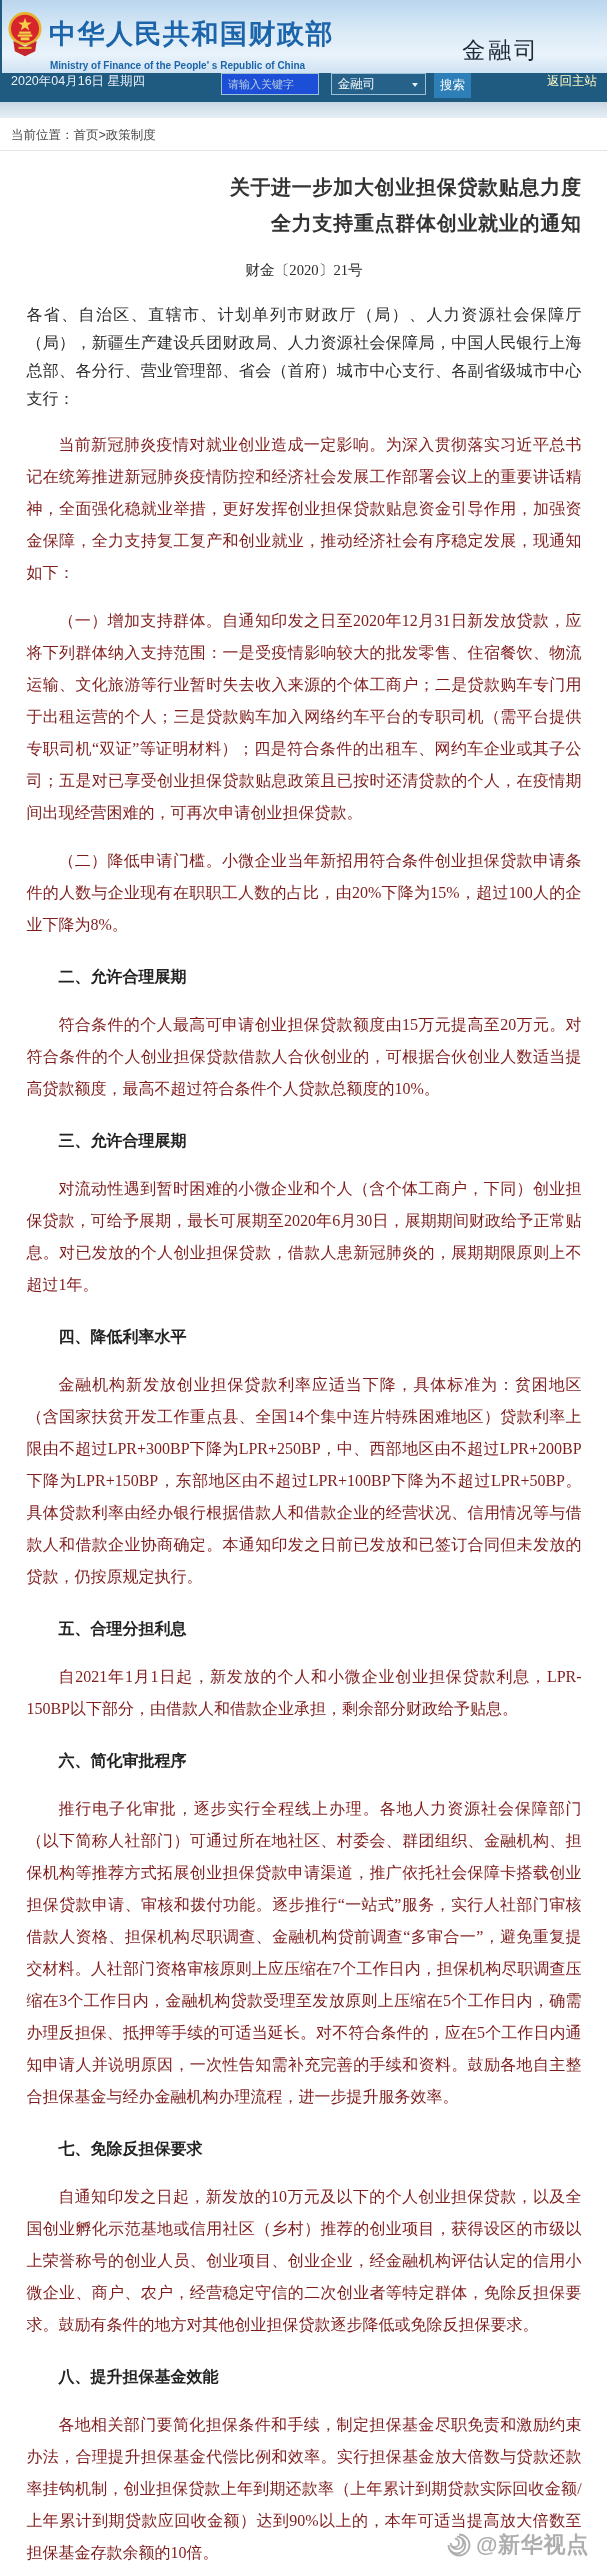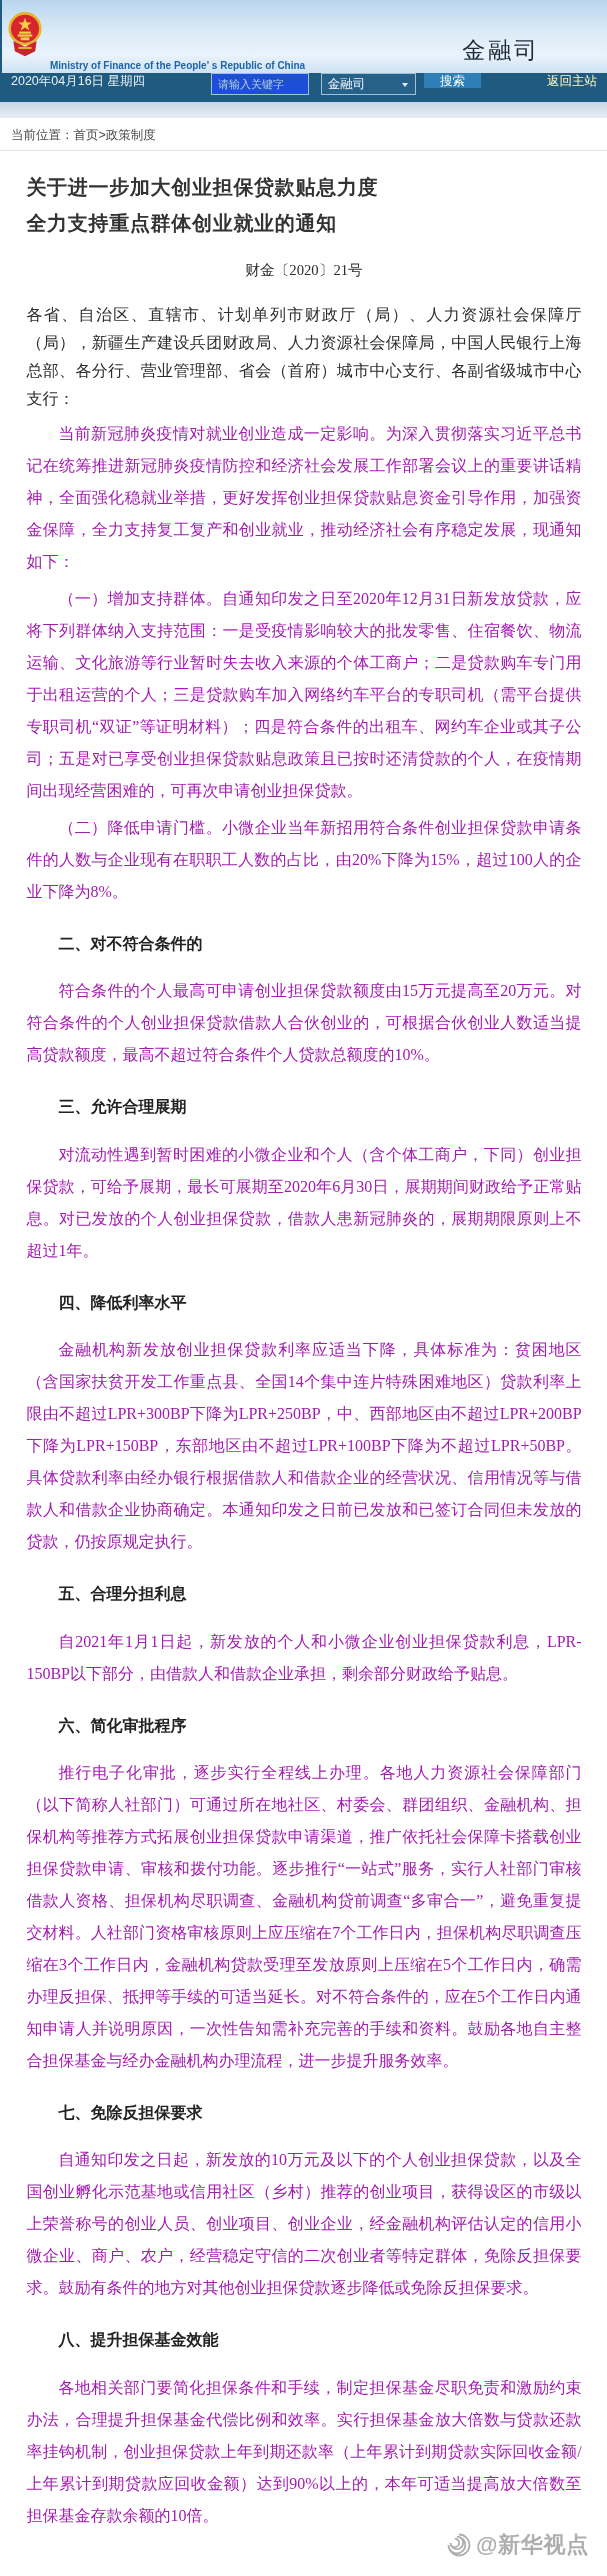--- a/index.html
+++ b/index.html
@@ -52,47 +52,47 @@
     margin-left:11.7px; width:95px; height:22px; box-sizing:border-box;
     border:0.7px solid #9fc1d6; background:#26618a; color:#f2f7fb;
     display:flex; align-items:center; padding:0 5.9px; cursor:pointer; position:relative;
   }
   .select-caret {
     position:absolute; right:6.6px; top:8.8px; width:0; height:0;
     border-left:3.7px solid transparent; border-right:3.7px solid transparent;
     border-top:4.4px solid #e8f1f8;
   }
   .search-button {
-    margin-left:8px; height:15px; padding:0 16px; border:none; cursor:pointer;
+    margin-left:8px; height:25px; padding:0 6px; border:none; cursor:pointer;
     background:#2e7fb8; color:#ffffff; font-size:12.5px;
     font-family:"Liberation Sans","DejaVu Sans",sans-serif;
   }
   .home-link { margin-left:auto; color:#fef9c3; text-decoration:none;font-family:Liberation Serif, serif; }
 
   
   .substrip { height:16px; background:linear-gradient(180deg,#c9d7e3,#e7eef5); }
   .breadcrumb {
     padding:8.8px 11px 6.6px; font-size:12.5px; color:#4a4a4a;
     font-family:"Liberation Sans","DejaVu Sans",sans-serif;
     border-bottom:0.7px solid #e4e4e4;
   }
   .breadcrumb a { color:#4a4a4a; text-decoration:none; }
 
   
   .doc { padding:14.7px 26.4px 10.3px; }
   .doc-title {
-    text-align:left; font-family:"Liberation Sans","DejaVu Sans",sans-serif;
+    text-align:right; font-family:"Liberation Sans","DejaVu Sans",sans-serif;
     font-weight:bold; font-size:20px; line-height:36px; color:#333333;
     letter-spacing:0.7px; margin-top:2.9px;
   }
   .doc-number { text-align:center; font-size:14.7px; margin-top:20.5px; color:#2b2b2b; }
   .recipients {
     margin-top:20.5px; font-size:16px; line-height:28px; text-align:justify; color:#2b2b2b;
   }
-  .para { font-size:16px; line-height:32px; text-align:justify; margin:5px 0; color:#a21caf; }
+  .para { font-size:16px; line-height:32px; text-align:justify; margin:16px 0; color:#7f1d1d; }
   .para.body { text-indent:2em; }
   .para.heading {
     font-family:"Liberation Sans","DejaVu Sans",sans-serif;
     font-weight:bold; text-indent:2em; color:#222222; font-size:16px;
     margin:20px 0 15.4px;
   }
 
   
   .watermark {
     position:absolute; left:445px; top:2530px; display:flex; align-items:center;
@@ -112,20 +112,21 @@
       <svg width="34" height="48" viewBox="0 0 46 66">
         <circle cx="23" cy="27" r="21" fill="#d8242c" stroke="#e6b32e" stroke-width="3.5"></circle>
         <polygon points="23,12 25.4,18.6 32.3,18.6 26.8,22.8 28.9,29.4 23,25.4 17.1,29.4 19.2,22.8 13.7,18.6 20.6,18.6" fill="#f5cf4a"></polygon>
         <rect x="15" y="31" width="16" height="3" fill="#f5cf4a"></rect>
         <rect x="13" y="35" width="20" height="3" fill="#f5cf4a"></rect>
         <rect x="17" y="39" width="12" height="4" fill="#f5cf4a"></rect>
         <path d="M7 44 L23 52 L39 44 L37 58 L23 65 L9 58 Z" fill="#c5252c"></path>
         <path d="M14 52 h18 v3 h-18 z" fill="#e6b32e"></path>
       </svg>
     </span>
+    <div class="ministry-cn">中华人民共和国财政部</div>
     <div class="ministry-en">Ministry of Finance of the People' s Republic of China</div>
     <div class="dept">金融司</div>
   </div>
 
   <div class="navbar">
     <span class="nav-date">2020年04月16日 星期四</span>
     <input class="search-input" type="text" placeholder="请输入关键字" style="">
     <div class="search-select">
       <span>金融司</span>
       <span class="select-caret"></span>
@@ -150,21 +151,21 @@
 
     <div>
 
         <p class="para body">当前新冠肺炎疫情对就业创业造成一定影响。为深入贯彻落实习近平总书记在统筹推进新冠肺炎疫情防控和经济社会发展工作部署会议上的重要讲话精神，全面强化稳就业举措，更好发挥创业担保贷款贴息资金引导作用，加强资金保障，全力支持复工复产和创业就业，推动经济社会有序稳定发展，现通知如下：</p>
 
 
         <p class="para body">（一）增加支持群体。自通知印发之日至2020年12月31日新发放贷款，应将下列群体纳入支持范围：一是受疫情影响较大的批发零售、住宿餐饮、物流运输、文化旅游等行业暂时失去收入来源的个体工商户；二是贷款购车专门用于出租运营的个人；三是贷款购车加入网络约车平台的专职司机（需平台提供专职司机“双证”等证明材料）；四是符合条件的出租车、网约车企业或其子公司；五是对已享受创业担保贷款贴息政策且已按时还清贷款的个人，在疫情期间出现经营困难的，可再次申请创业担保贷款。</p>
 
         <p class="para body">（二）降低申请门槛。小微企业当年新招用符合条件创业担保贷款申请条件的人数与企业现有在职职工人数的占比，由20%下降为15%，超过100人的企业下降为8%。</p>
 
-        <p class="para heading">二、对不符合条件的</p>
+        <p class="para heading">二、允许合理展期</p>
 
         <p class="para body">符合条件的个人最高可申请创业担保贷款额度由15万元提高至20万元。对符合条件的个人创业担保贷款借款人合伙创业的，可根据合伙创业人数适当提高贷款额度，最高不超过符合条件个人贷款总额度的10%。</p>
 
         <p class="para heading">三、允许合理展期</p>
 
         <p class="para body">对流动性遇到暂时困难的小微企业和个人（含个体工商户，下同）创业担保贷款，可给予展期，最长可展期至2020年6月30日，展期期间财政给予正常贴息。对已发放的个人创业担保贷款，借款人患新冠肺炎的，展期期限原则上不超过1年。</p>
 
         <p class="para heading">四、降低利率水平</p>
 
         <p class="para body">金融机构新发放创业担保贷款利率应适当下降，具体标准为：贫困地区（含国家扶贫开发工作重点县、全国14个集中连片特殊困难地区）贷款利率上限由不超过LPR+300BP下降为LPR+250BP，中、西部地区由不超过LPR+200BP下降为LPR+150BP，东部地区由不超过LPR+100BP下降为不超过LPR+50BP。具体贷款利率由经办银行根据借款人和借款企业的经营状况、信用情况等与借款人和借款企业协商确定。本通知印发之日前已发放和已签订合同但未发放的贷款，仍按原规定执行。</p>

